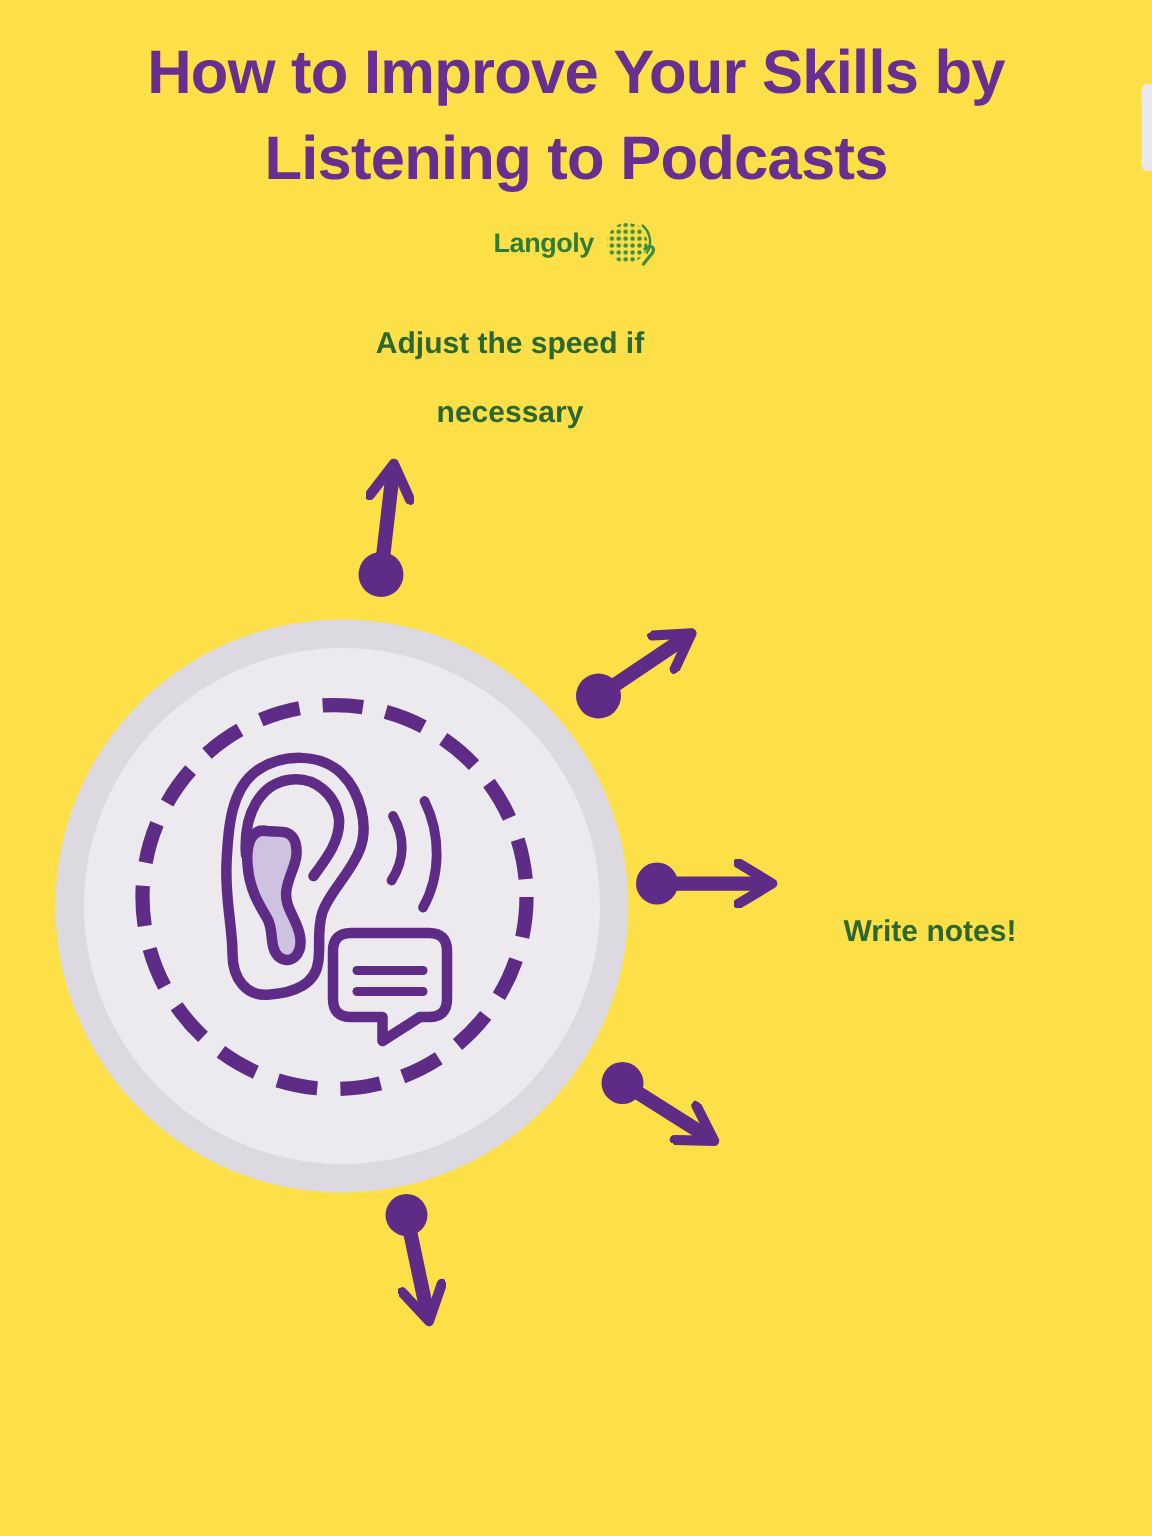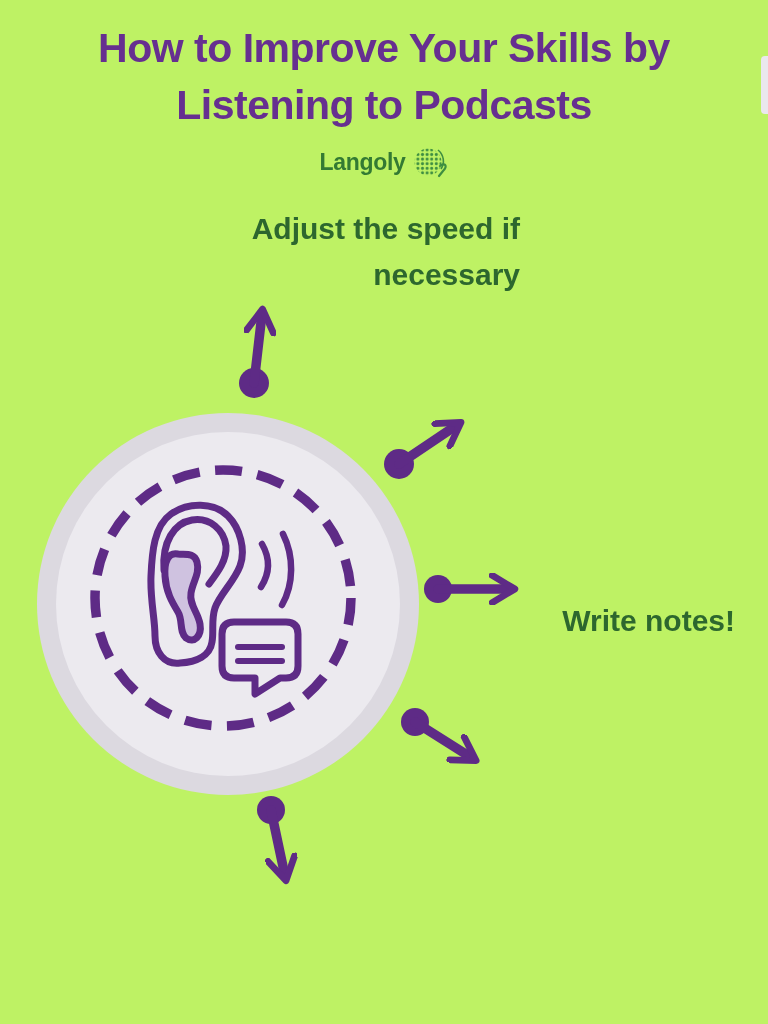--- a/index.html
+++ b/index.html
@@ -7,39 +7,39 @@
     --accent-purple:#5e2b86;
     --tip-green:#2d672e;
     --logo-text-green:#337a33;
     --logo-dot-green:#3e8e41;
     --circle-outer-gray:#dcd9e0;
     --circle-inner-gray:#eceaef;
     --ear-fill-lavender:#cfc2e0;
   }
   html,body{margin:0;padding:0;background:#ffffff;}
   .canvas{
-    position:relative;width:768px;height:1024px;background:#bef264;
+    position:relative;width:768px;height:1024px;background:#fde047;
     font-family:"Liberation Sans","DejaVu Sans",sans-serif;
     overflow:hidden;
   }
   .title{
     position:absolute;top:20px;left:0;width:768px;margin:0;
     text-align:center;font-size:41px;line-height:57px;font-weight:700;
     color:var(--title-purple,#662f90);white-space:pre-line;letter-spacing:-0.5px;
   }
   .logo{
     position:absolute;top:141px;left:0;width:768px;height:42px;
     display:flex;align-items:center;justify-content:center;gap:5px;
   }
   .logo-text{
-    font-size:23px;font-weight:700;color:var(--logo-text-green,#337a33);
+    font-size:18px;font-weight:700;color:var(--logo-text-green,#337a33);
     letter-spacing:-0.3px;
   }
   .tip{
-    position:absolute;text-align:right;font-weight:700;font-size:30px;
+    position:absolute;text-align:center;font-weight:700;font-size:20px;
     line-height:46px;color:var(--tip-green,#2d672e);white-space:pre-line;
   }
   .tip-1{left:160px;top:206px;width:360px;}
   .tip-2{left:440px;top:303px;width:285px;}
   .tip-3{left:505px;top:566px;width:230px;margin-top:32px;}
   .tip-4{left:480px;top:732px;width:255px;}
   .tip-5{left:300px;top:891px;width:290px;}
   .center-art{position:absolute;left:28px;top:404px;}
   .arrows{position:absolute;left:0;top:0;}
   .ps{stroke:var(--accent-purple,#5e2b86);fill:none;}

